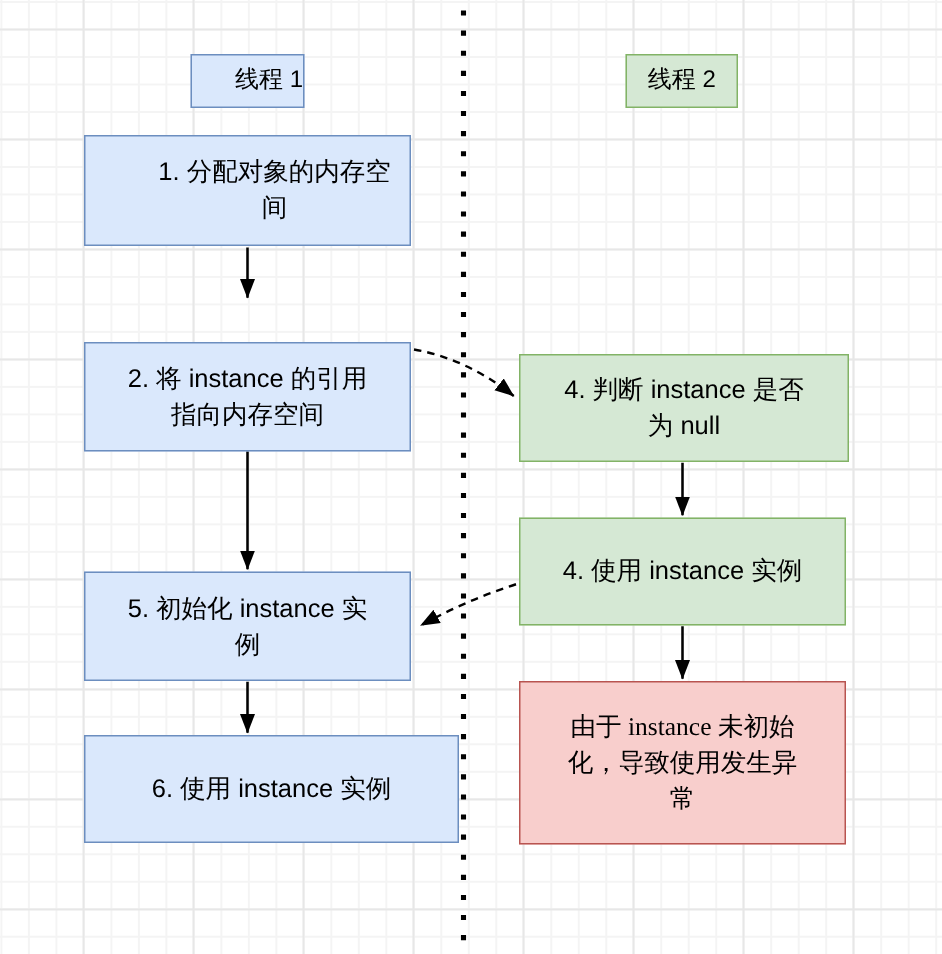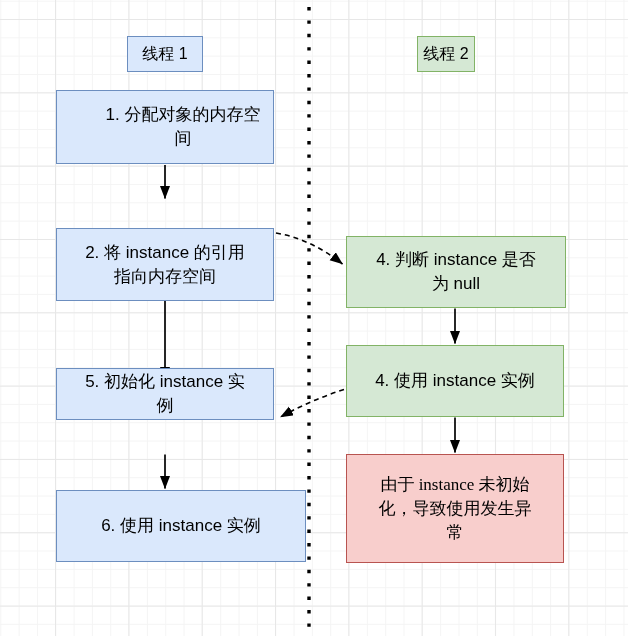--- a/index.html
+++ b/index.html
@@ -48,27 +48,27 @@
     color: #000000;
   }
   .node .txt { white-space: pre-line; }
   .blue  { background: #dae8fc; border: 1.7px solid #6c8ebf; }
   .green { background: #d5e8d4; border: 1.7px solid #82b366; }
   .red   { background: #f8cecc; border: 1.7px solid #b85450; }
   .thread-label {
     font-size: 16px;
     line-height: 20px;
   }
-  #thread1-label { left: 127px; top: 36px;  width: 76px;  height: 36px; }
-  #thread2-label { left: 417px; top: 36px;  width: 58px;  height: 36px; }
+  #thread1-label { left: 127px; top: 36px;  width: 76px;  height: 36px; justify-content: flex-end; }
+  #thread2-label { left: 417px; top: 36px;  width: 75px;  height: 36px; }
   #step1  { left: 56px;  top: 90px;  width: 218px; height: 74px; padding-left: 36px; }
   #step2  { left: 56px;  top: 200px; width: 218px; height: 73px; margin-top: 28px; }
   #step3  { left: 346px; top: 236px; width: 220px; height: 72px; }
   #step4  { left: 346px; top: 345px; width: 218px; height: 72px; }
-  #step5  { left: 56px;  top: 368px; width: 218px; height: 52px; }
+  #step5  { left: 56px;  top: 381px; width: 218px; height: 73px; }
   #step6  { left: 56px;  top: 490px; width: 250px; height: 72px; }
   #error-box { left: 346px; top: 454px; width: 218px; height: 109px; padding: 0 4px; font-family: Liberation Serif, serif; }
 </style>
 </head>
 <body>
 
 <div class="canvas">
 
   <svg class="overlay" viewBox="0 0 628 636" xmlns="http://www.w3.org/2000/svg">
     <defs>

